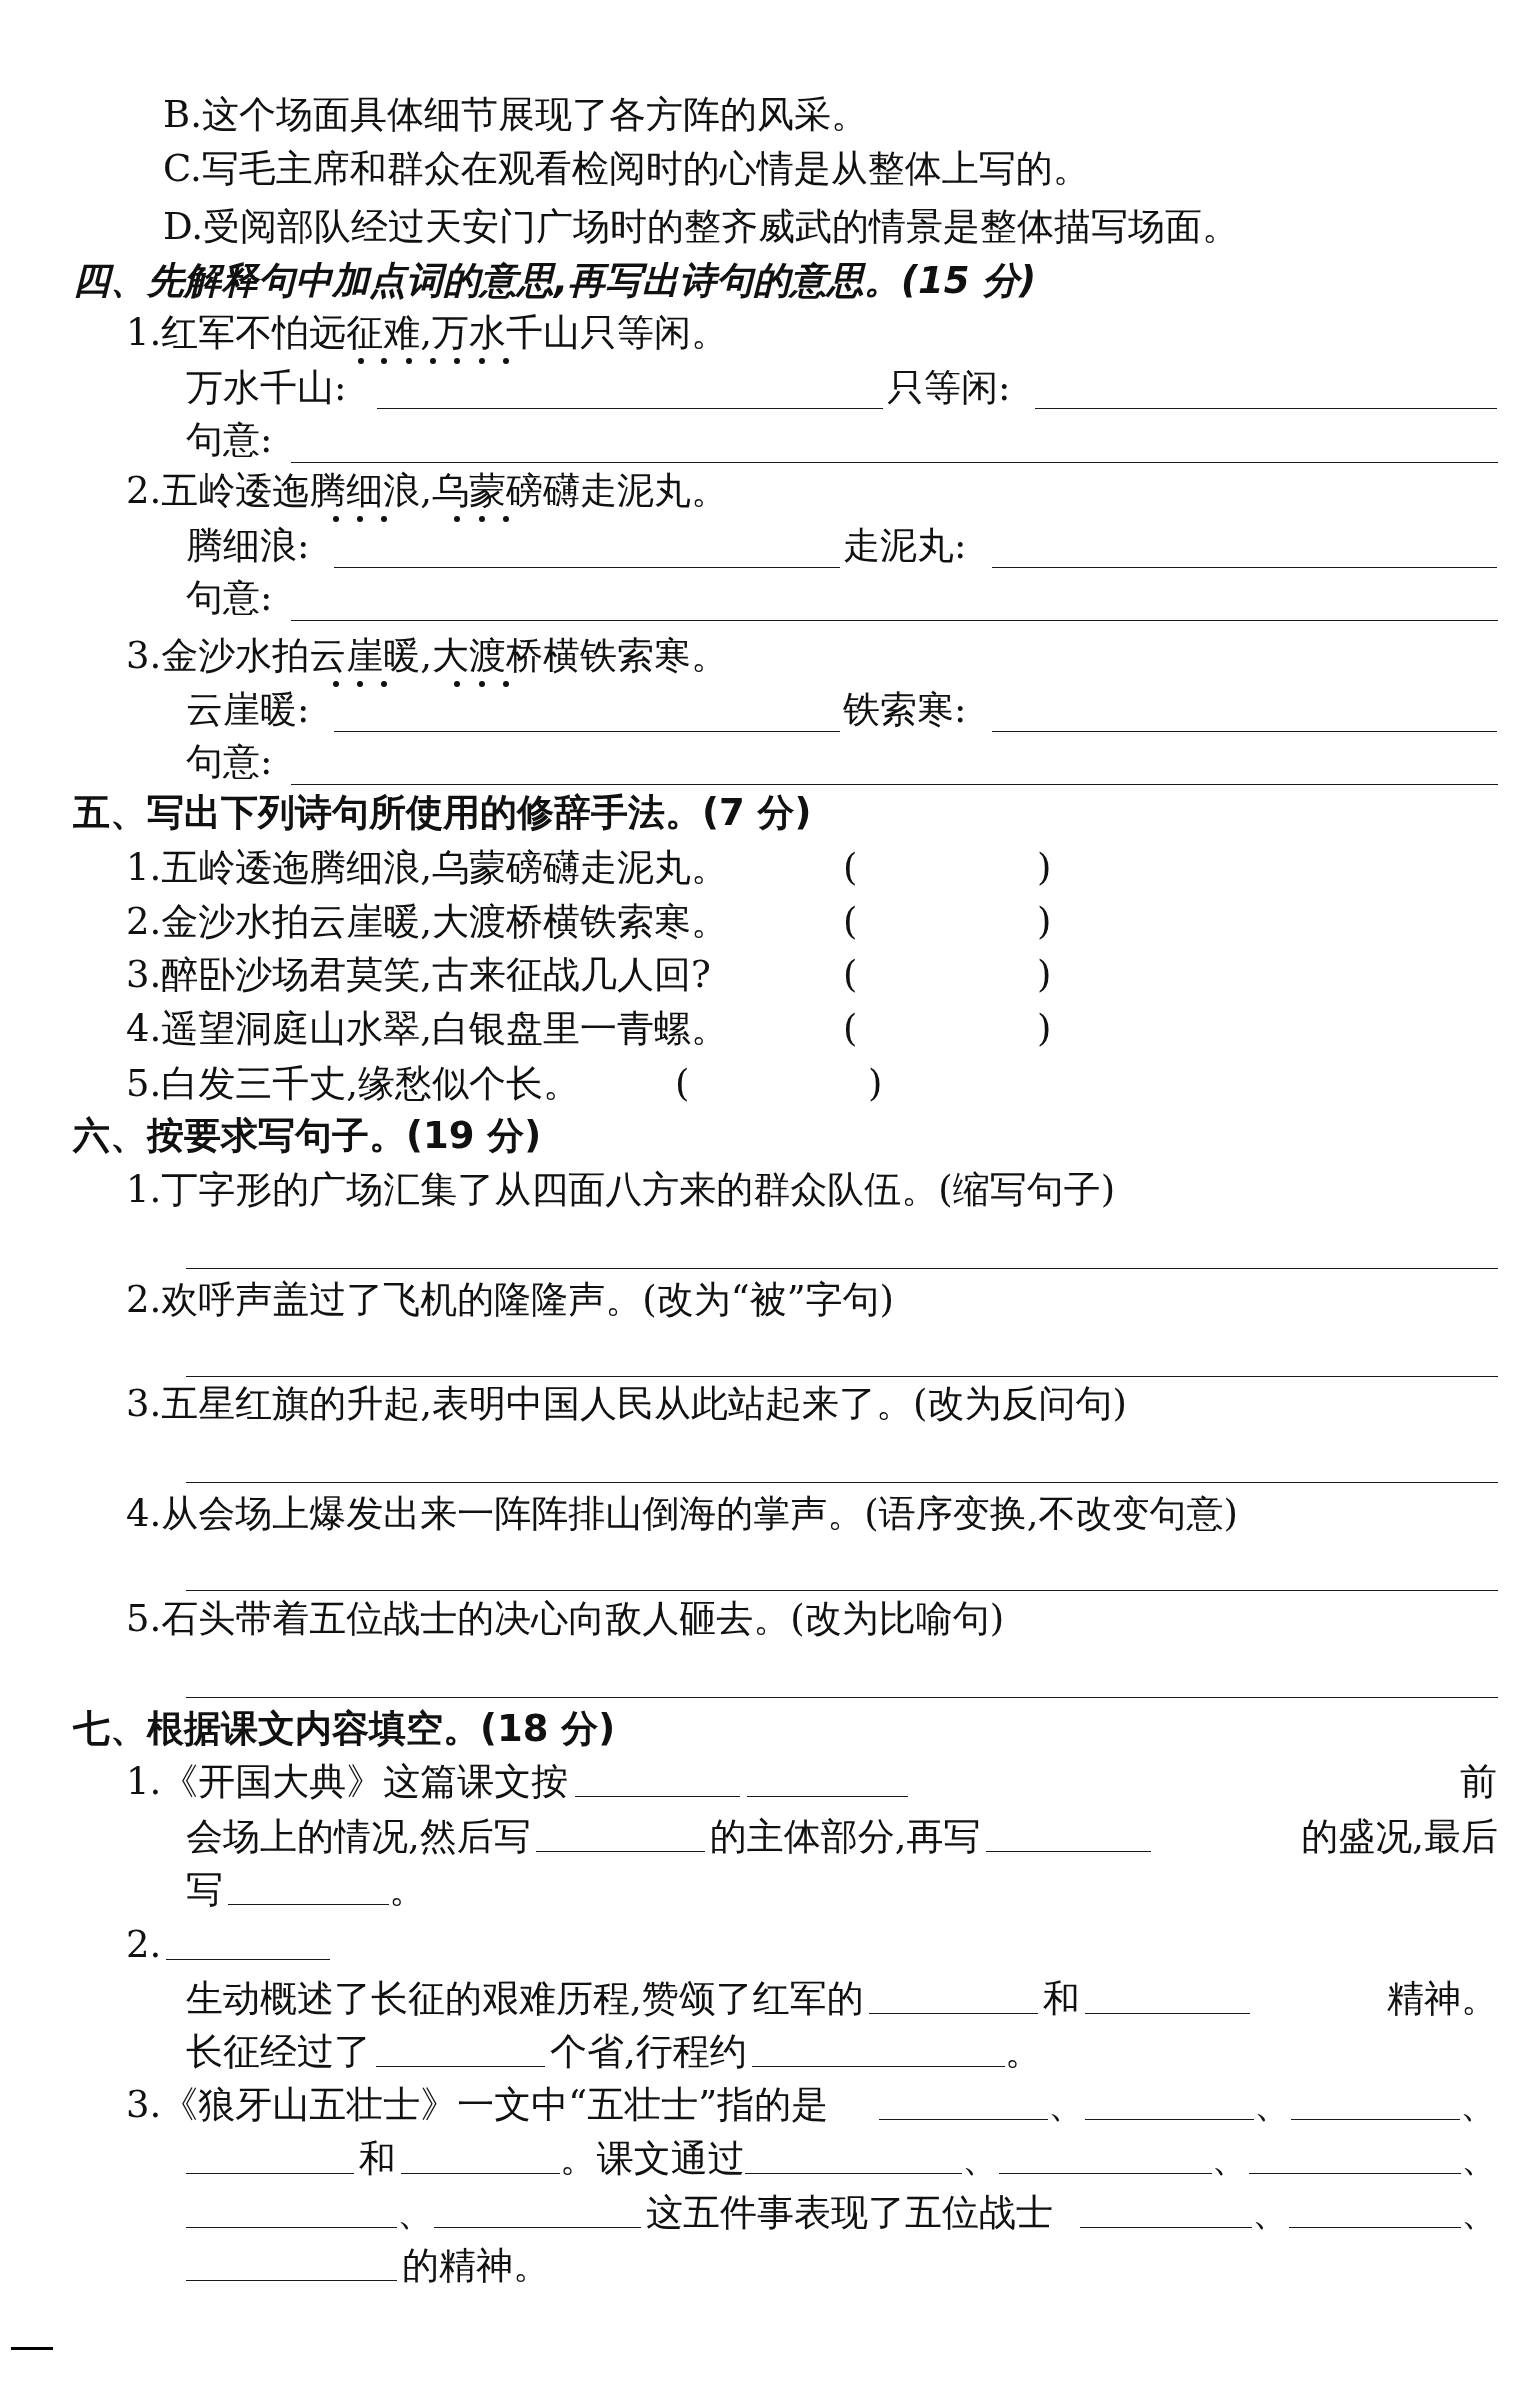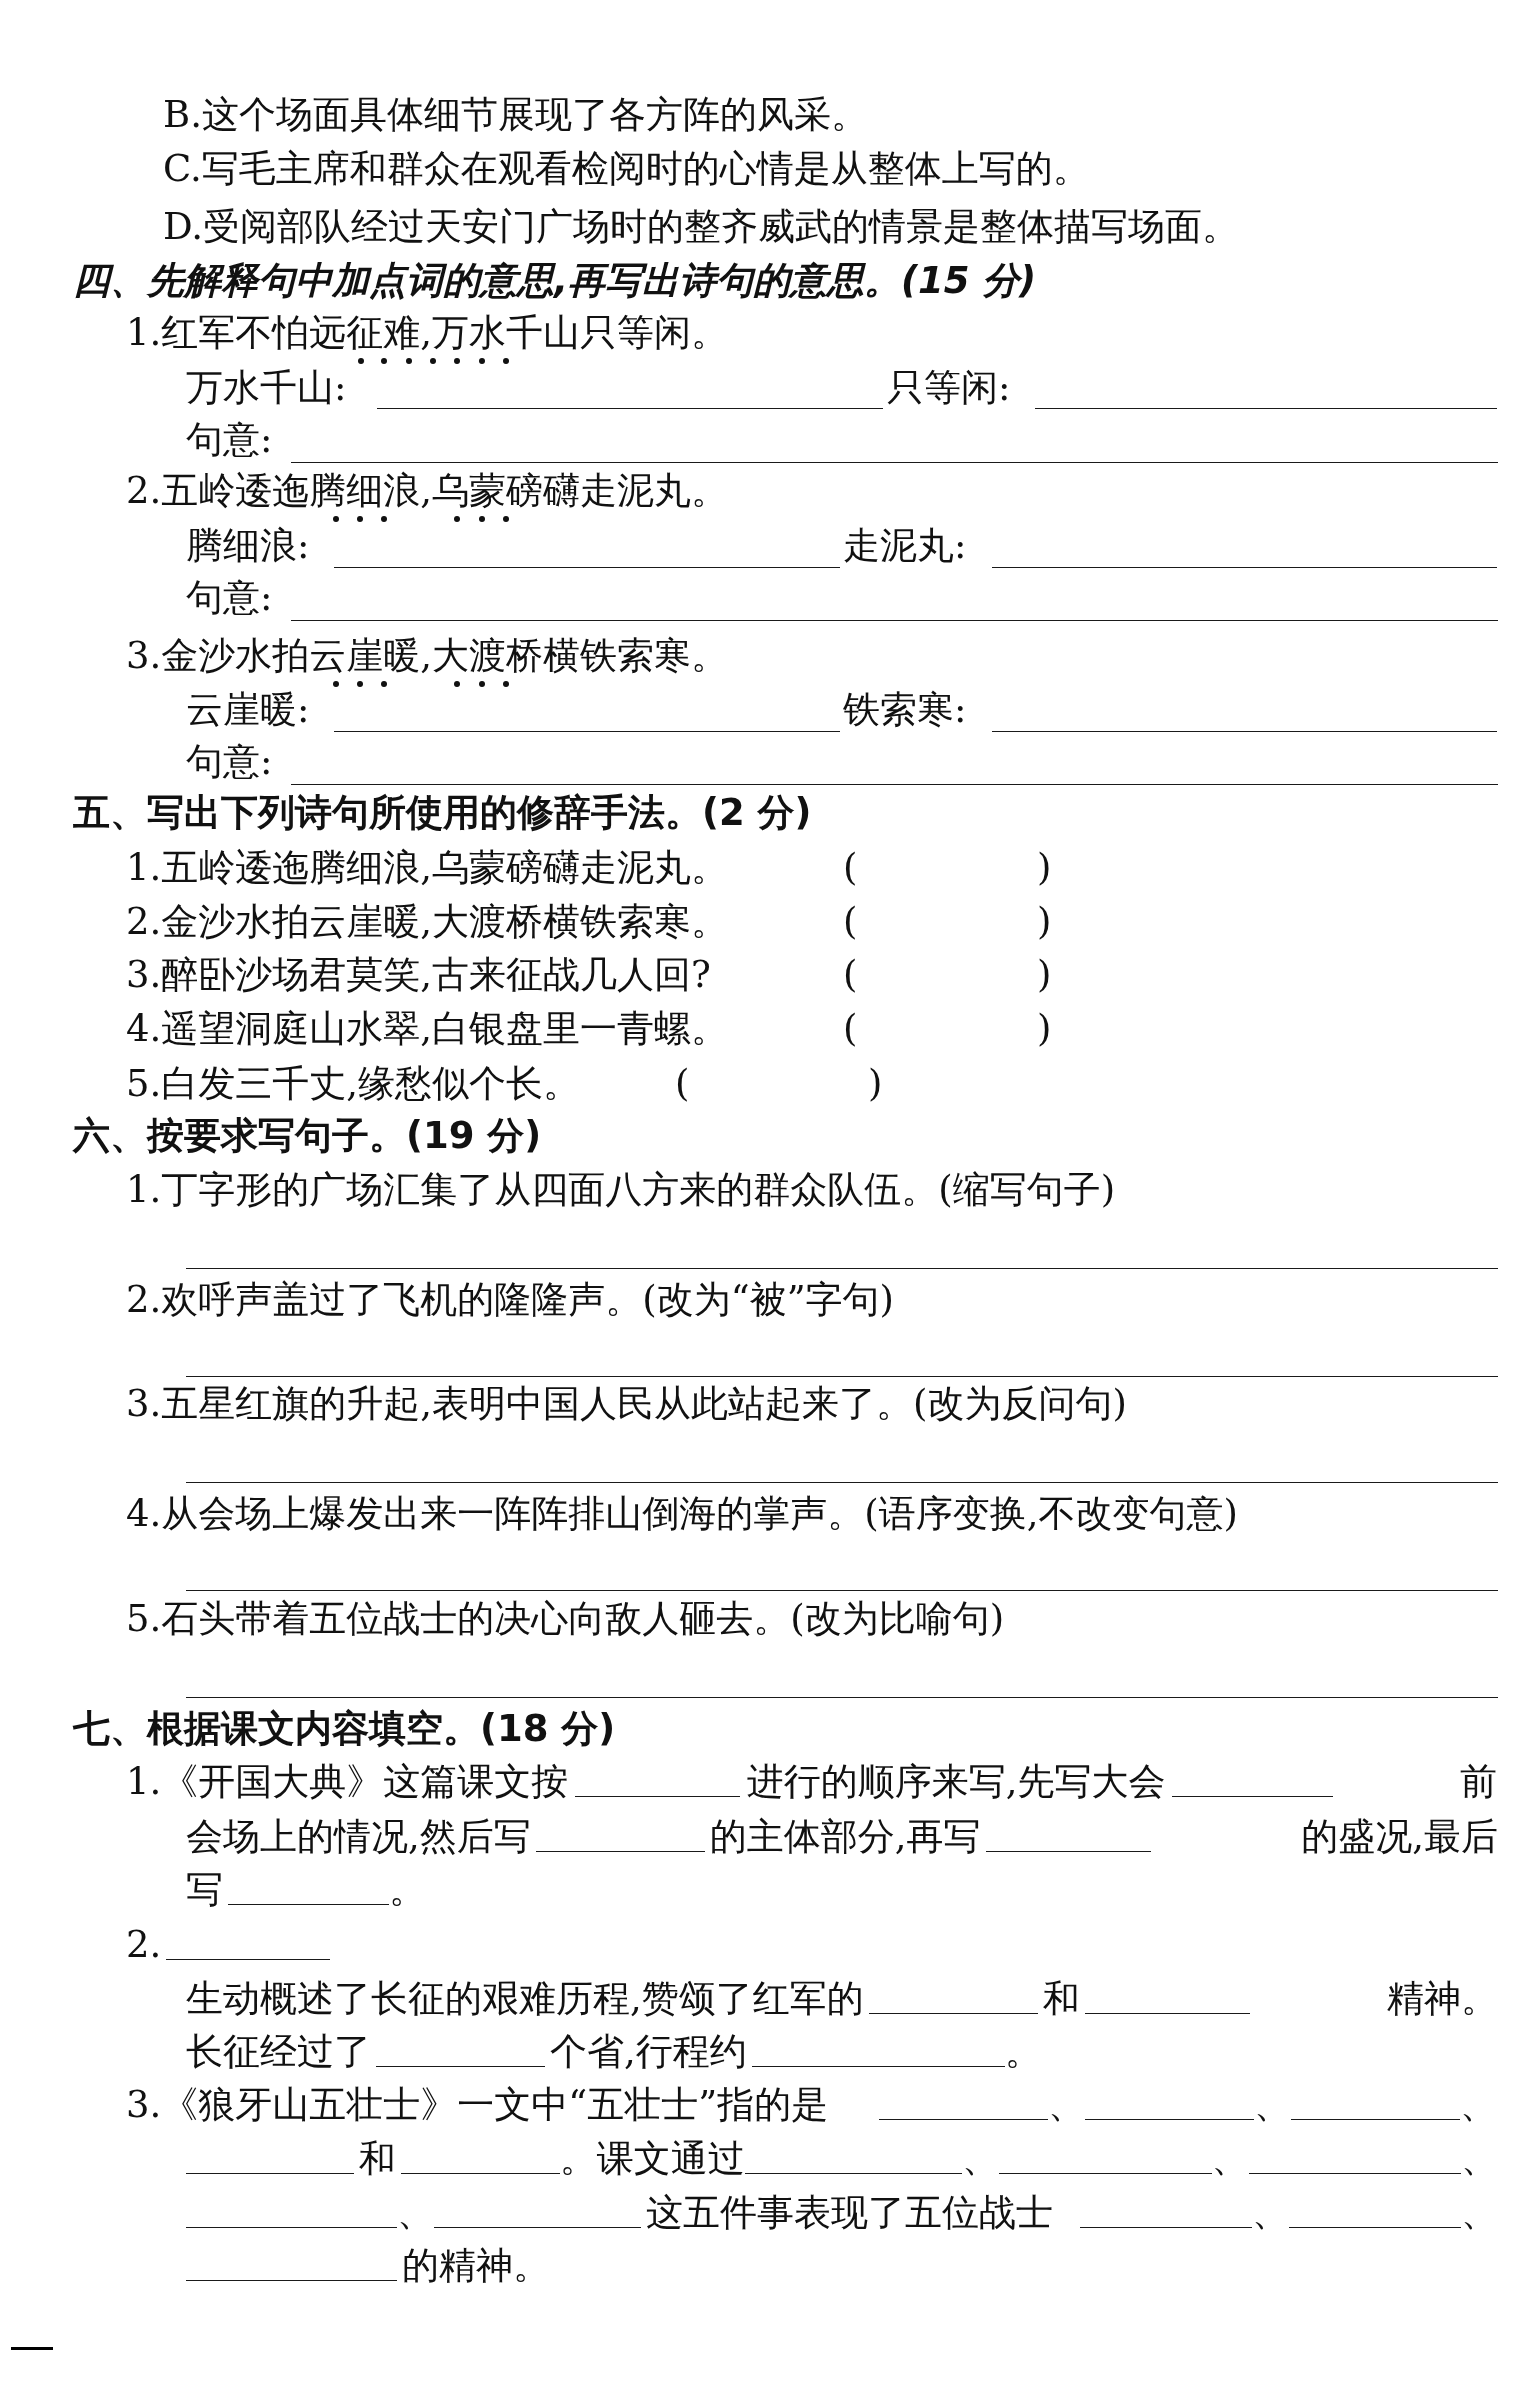--- a/index.html
+++ b/index.html
@@ -104,21 +104,21 @@
 <div class="row" style="top:683px;left:843px;">
   <span class="t">铁索寒:</span>
 </div>
 <div class="fill" style="left:992px;width:505px;top:731px;"></div>
 <div class="row" style="top:735px;left:186px;">
   <span class="t">句意:</span>
 </div>
 <div class="fill" style="left:291px;width:1207px;top:784px;"></div>
 
 <div class="row" style="top:786px;left:73px;">
-  <span class="t h">五、写出下列诗句所使用的修辞手法。(2 分)</span>
+  <span class="t h">五、写出下列诗句所使用的修辞手法。(7 分)</span>
 </div>
 <div class="row" style="top:841px;left:126px;">
   <span class="t">1.</span>
   <span class="t">五岭逶迤腾细浪,乌蒙磅礴走泥丸。</span>
 </div>
 <span class="paren" style="left:843px;top:841px;">(</span>
 <span class="paren" style="left:1037px;top:841px;">)</span>
 
 <div class="row" style="top:895px;left:126px;">
   <span class="t">2.</span>
@@ -182,21 +182,20 @@
 <div class="fill" style="left:186px;width:1312px;top:1697px;"></div>
 
 <div class="row" style="top:1702px;left:73px;">
   <span class="t h">七、根据课文内容填空。(18 分)</span>
 </div>
 
 <div class="row" style="top:1755px;left:126px;width:1371px;">
   <span class="t">1.</span>
   <span class="t">《开国大典》这篇课文按</span>
   <span class="blank" style="width:165px;margin-left:6.7px;"></span>
-  <span class="t" style="margin-left:6.7px;">进行的顺序来写,先写大会</span>
   <span class="blank" style="width:161px;margin-left:6.7px;"></span>
   <span class="t" style="margin-left:auto;">前</span>
 </div>
 <div class="row" style="top:1810px;left:186px;width:1312px;">
   <span class="t">会场上的情况,然后写</span>
   <span class="blank" style="width:169px;margin-left:5px;"></span>
   <span class="t" style="margin-left:5px;">的主体部分,再写</span>
   <span class="blank" style="width:165px;margin-left:5px;"></span>
   <span class="t" style="margin-left:auto;">的盛况,最后</span>
 </div>

